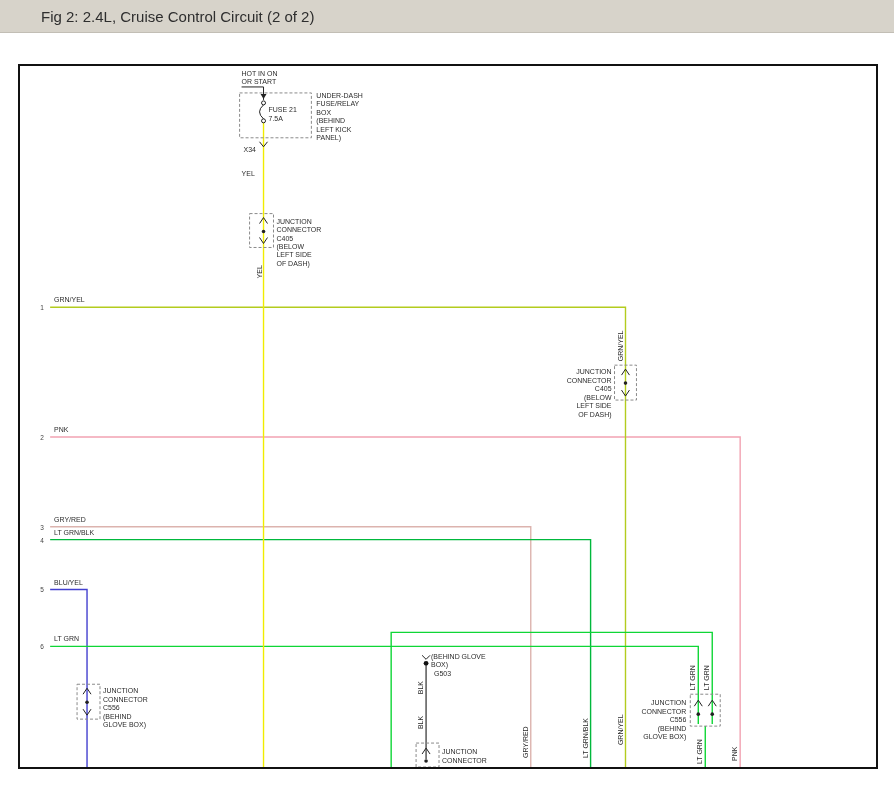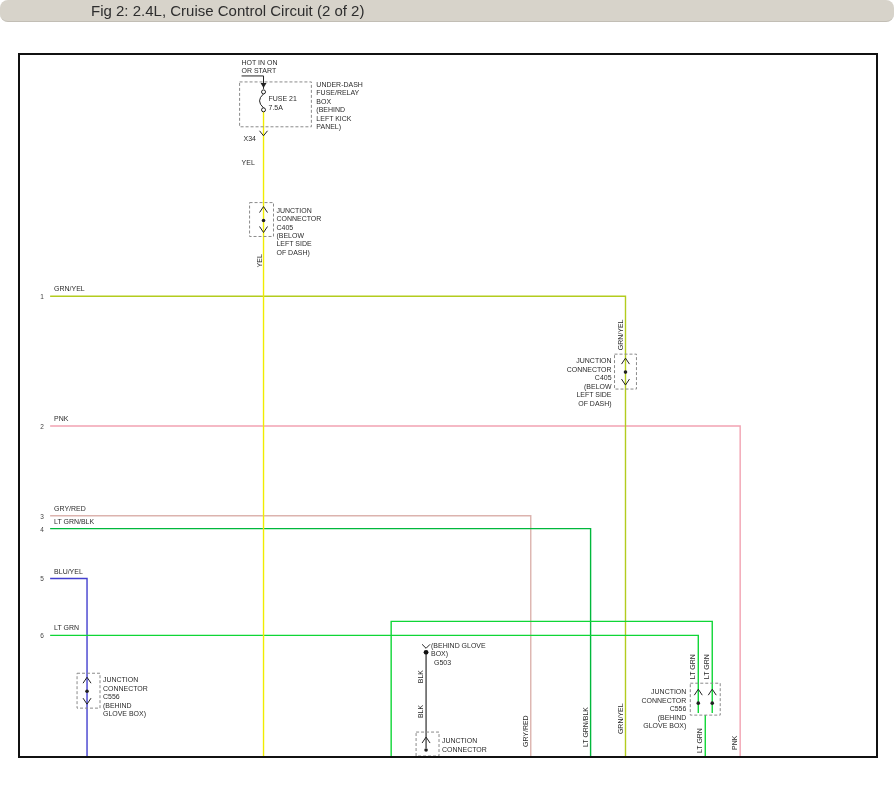--- a/index.html
+++ b/index.html
@@ -1,18 +1,18 @@
 <!DOCTYPE html>
 <html><head>
 <meta charset="utf-8">
 <style>
   html,body{margin:0;padding:0;background:#ffffff;width:894px;height:788px;overflow:hidden;
     font-family:"Liberation Sans",sans-serif;}
-  .title-bar{width:894px;height:22px;background:#d7d3ca;display:flex;align-items:center;
-    box-sizing:border-box;padding-left:91px;border-bottom:1px solid #c2beb5;border-radius:8px;}
+  .title-bar{width:894px;height:33px;background:#d7d3ca;display:flex;align-items:center;
+    box-sizing:border-box;padding-left:41px;border-bottom:1px solid #c2beb5;}
   .title-bar span{font-size:15px;color:#2e2e2e;}
   .diagram-frame{margin:31px 0 0 18px;width:856px;height:701px;border:2px solid #111;
     background:#fff;}
   svg{display:block;}
   text{fill:#2b2b2b;}
   .lbl{font-size:7px;}
   .num{font-size:6.5px;fill:#444;}
   .struct{stroke:#222;stroke-width:1;fill:none;}
   .dashbox{stroke:#8a8a8a;stroke-width:1;fill:none;stroke-dasharray:3 2;}
   .wire{fill:none;stroke-width:1.4;}

